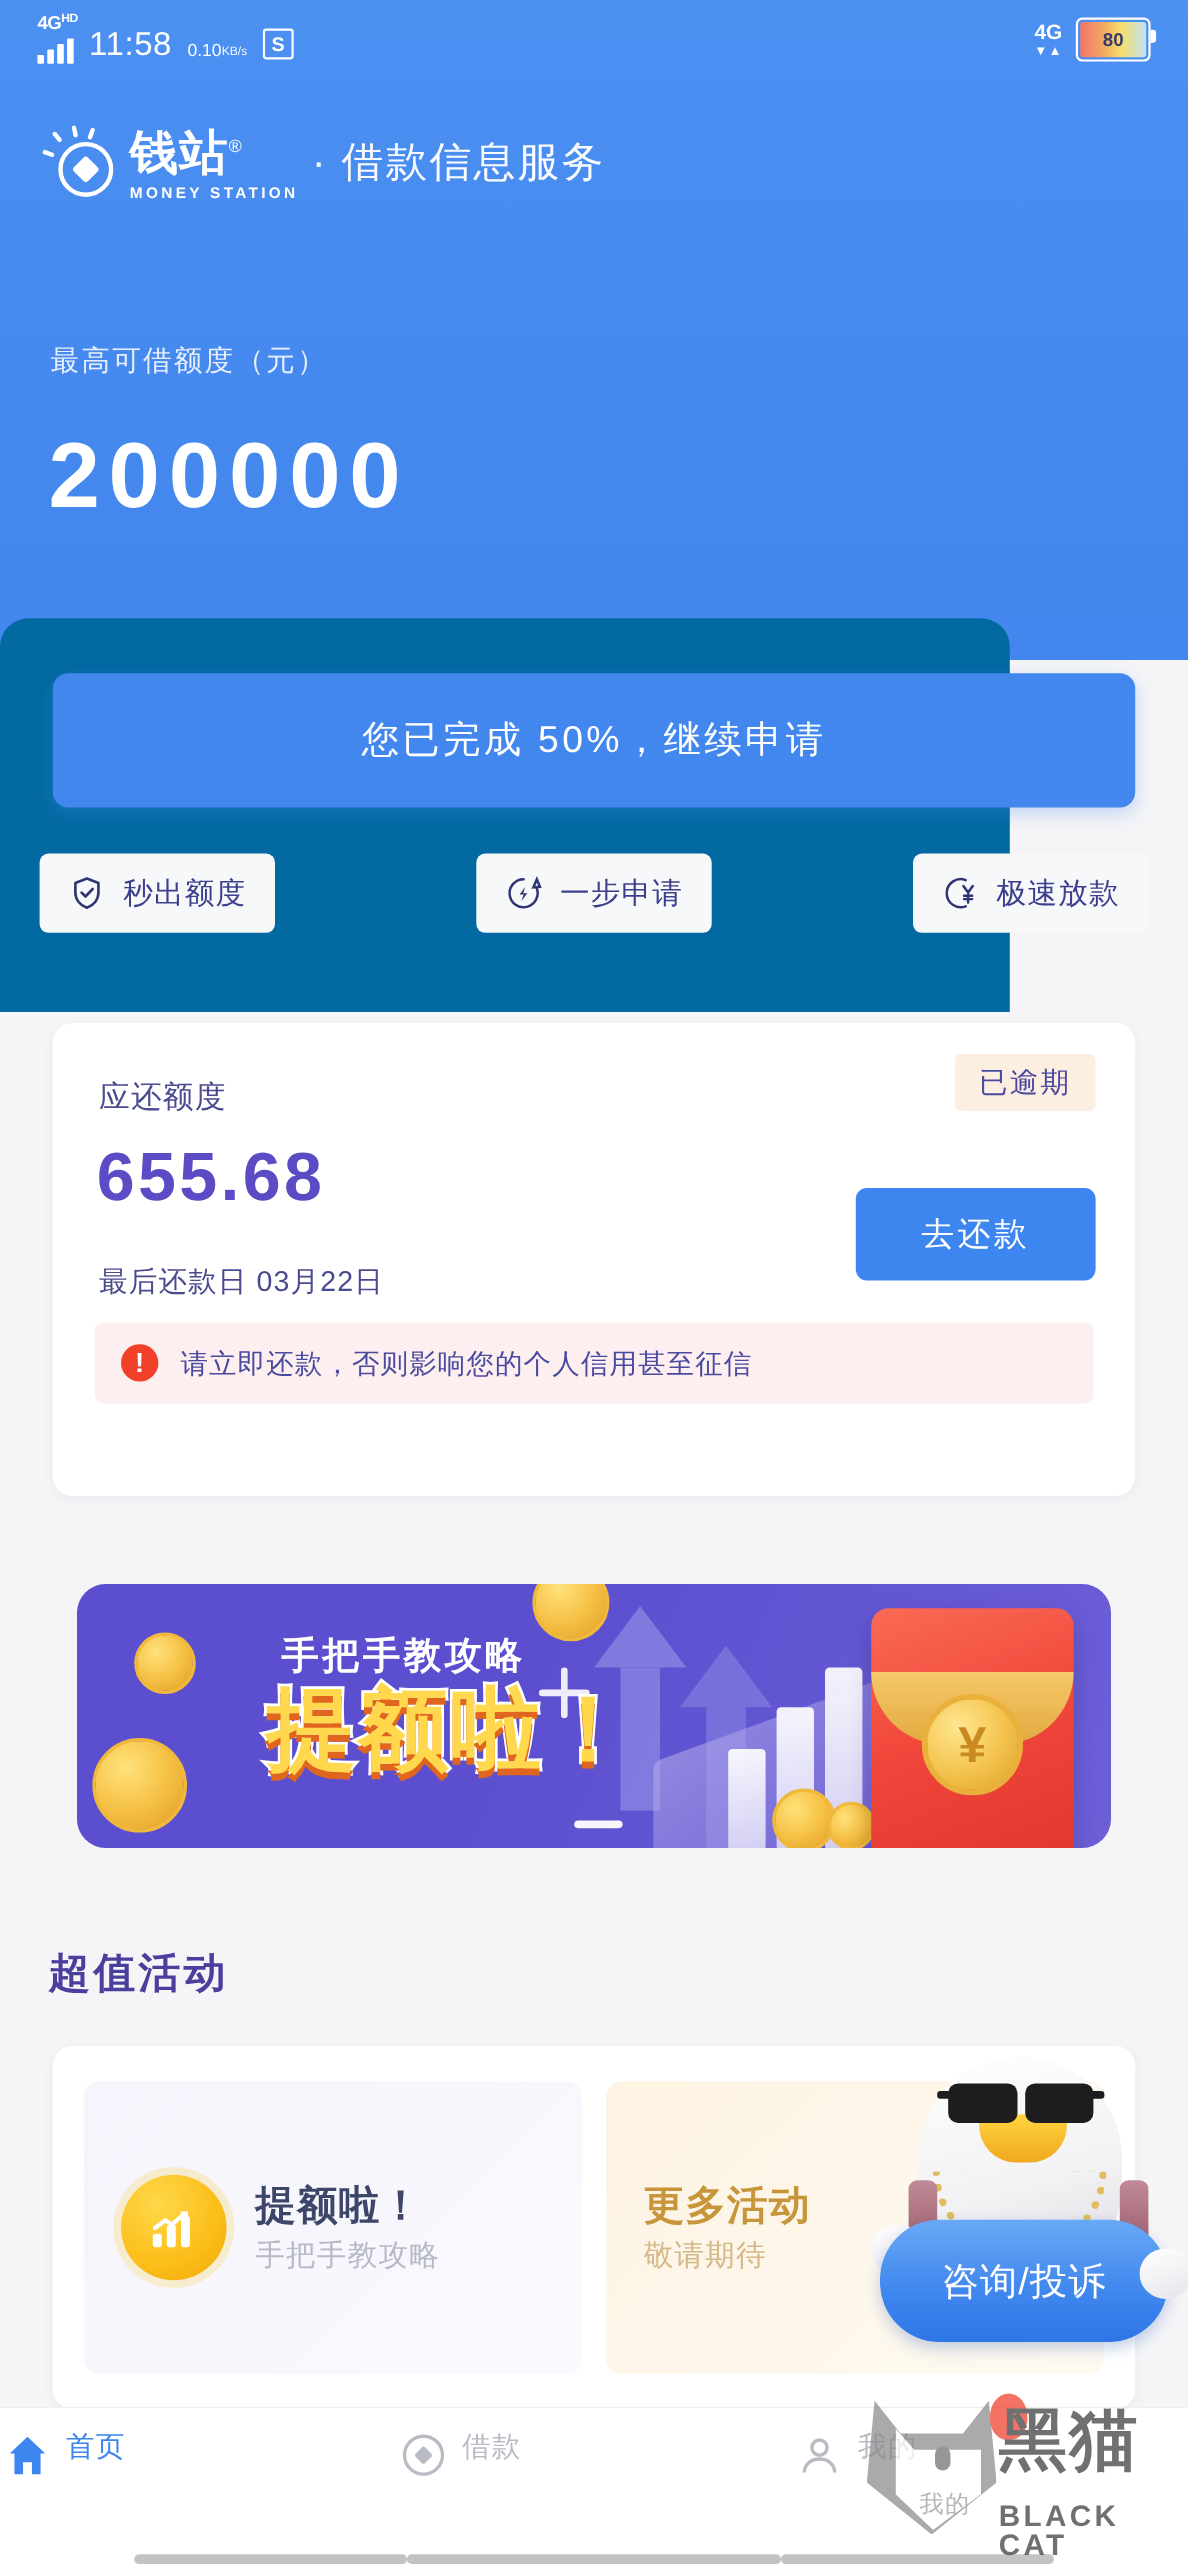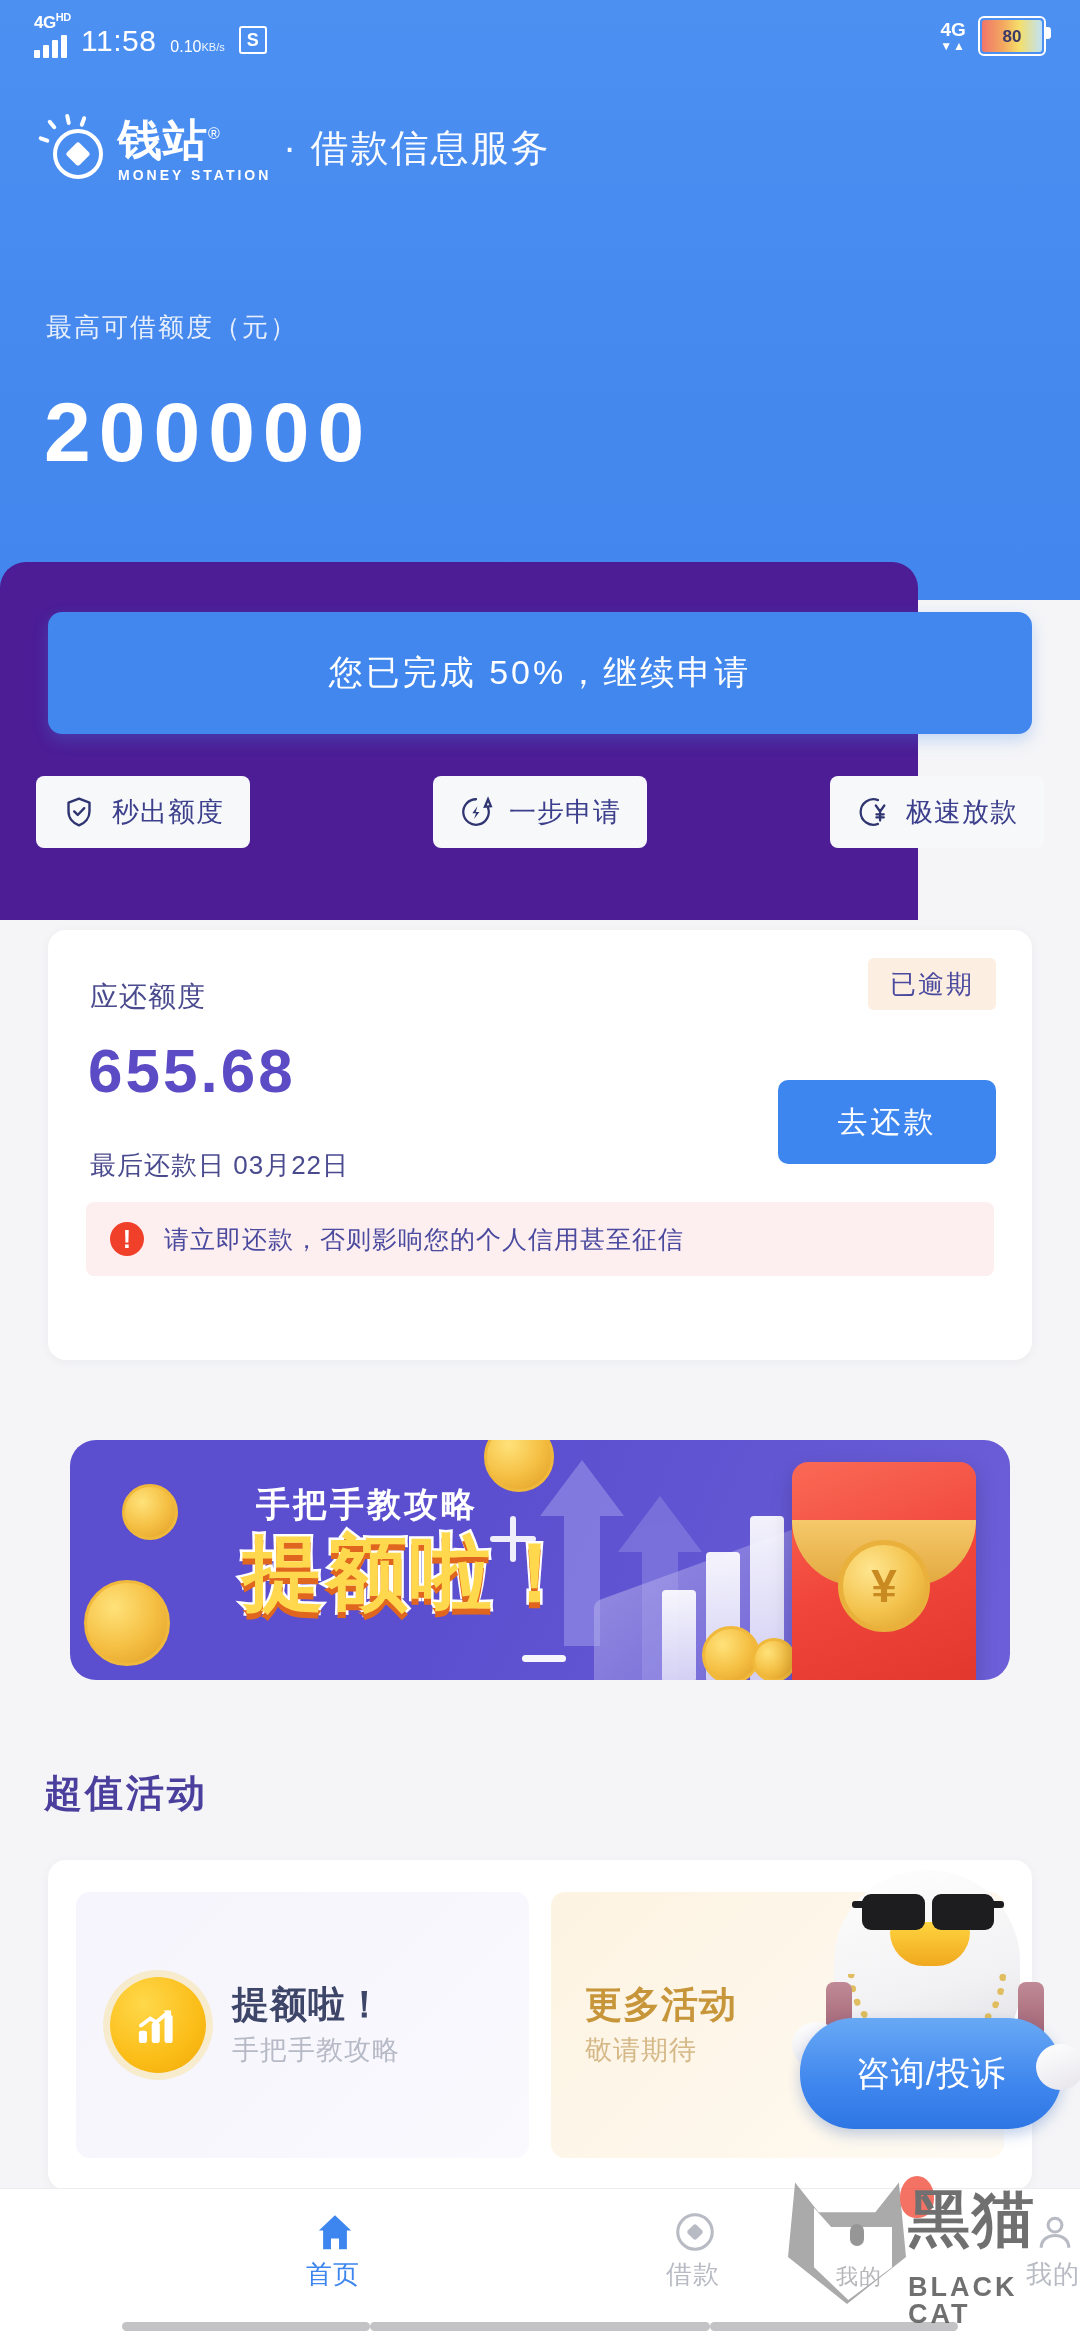--- a/index.html
+++ b/index.html
@@ -96,21 +96,21 @@
   }
   .quota-value {
     position: absolute; left: 44px; top: 390px;
     font-size: 84px; font-weight: bold; color: #ffffff;
     letter-spacing: 8px; line-height: 1;
   }
 
   
   .panel {
     position: absolute; left: 0; top: 562px; width: 918px; height: 358px;
-    background: #4c1d95; border-radius: 26px 26px 0 0;
+    background: #0369a1; border-radius: 26px 26px 0 0;
   }
   .apply-btn {
     position: absolute; left: 48px; top: 50px; width: 984px; height: 122px;
     background: #4187ee; border-radius: 14px;
     display: flex; align-items: center; justify-content: center;
     color: #ffffff; font-size: 34px; letter-spacing: 3px;
     box-shadow: 0 6px 16px rgba(65,135,238,.28);
   }
   .chips { position: absolute; left: 36px; top: 214px; width: 1008px; display: flex; justify-content: space-between; }
   .chip {
@@ -302,21 +302,21 @@
   }
   .duck .handL { left: 6px; top: 186px; }
   .duck .handR { right: 2px; top: 208px; }
 
   
   .tabbar {
     position: absolute; left: 0; bottom: 0; width: 1080px; height: 152px;
     background: #ffffff; border-top: 1px solid #ededf0;
     display: flex; align-items: flex-start; padding-top: 18px;
   }
-  .tab { flex: 1; display: flex; flex-direction: column; align-items: flex-end; }
+  .tab { flex: 1; display: flex; flex-direction: row; align-items: flex-start; gap: 10px; }
   .tab-label { font-size: 26px; color: #b9bbc4; letter-spacing: 1px; }
   .tab.active .tab-label { color: #3e86ef; }
   .tab-ico { width: 50px; height: 50px; display: flex; align-items: center; justify-content: center; }
 
   .home-indicator {
     position: absolute; left: 0; bottom: 0; width: 1080px; height: 28px;
     display: flex; align-items: center; justify-content: space-between; padding: 0 122px;
   }
   .home-indicator i { display: block; height: 9px; background: #c3c3c6; border-radius: 5px; }
   .hi-a { width: 248px; }

